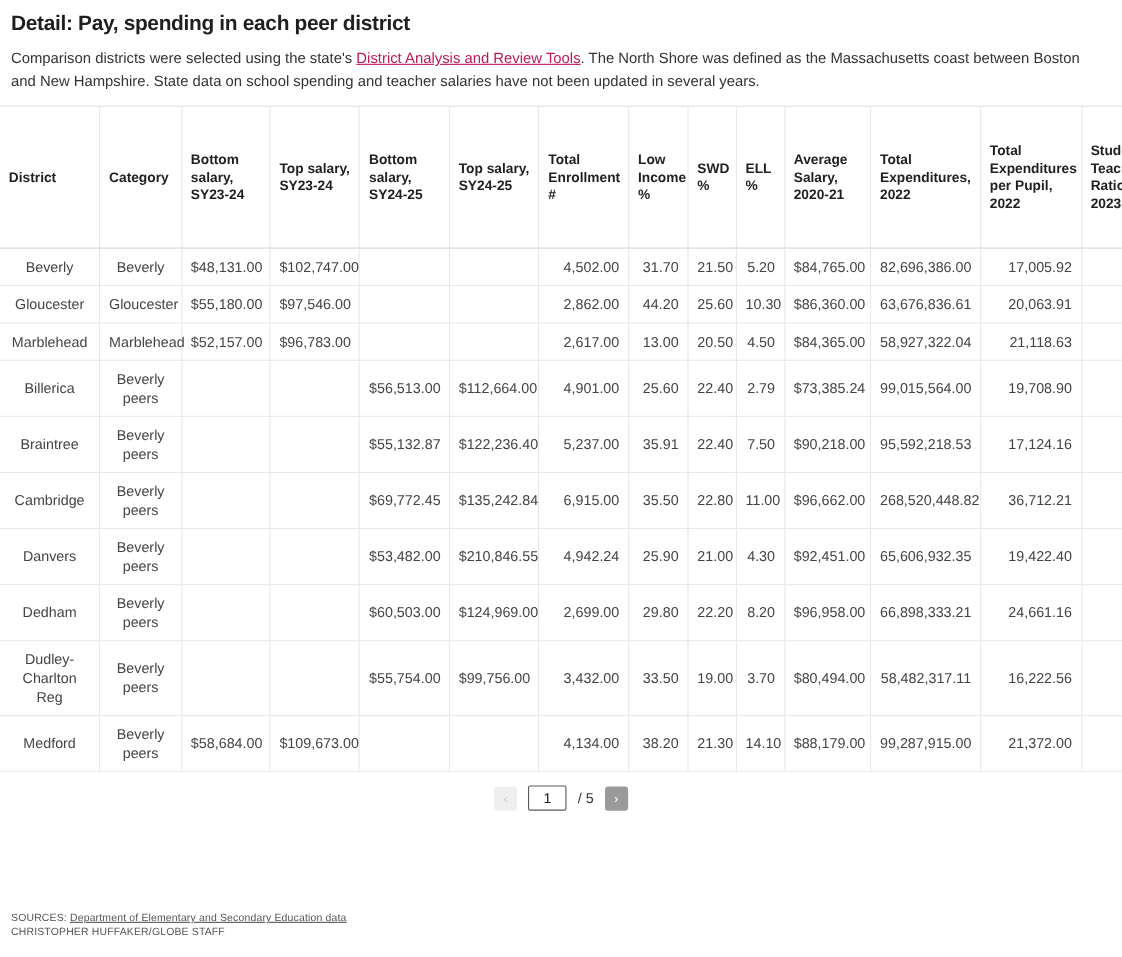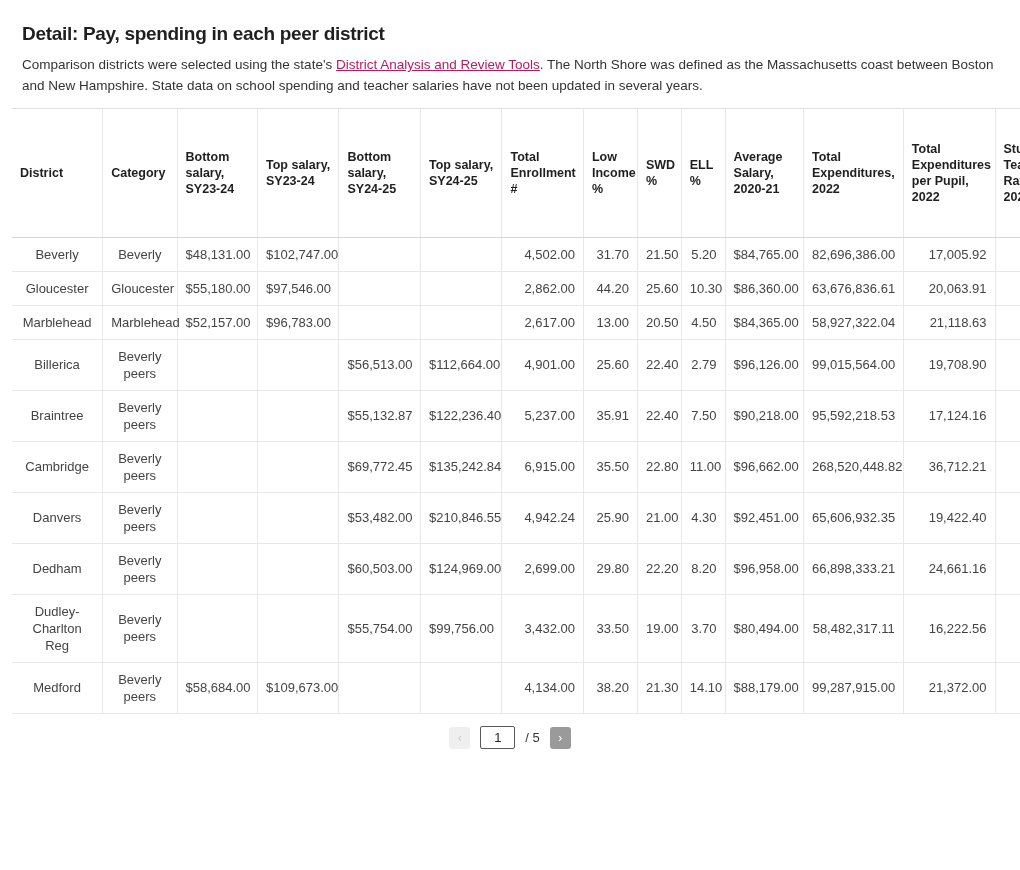--- a/index.html
+++ b/index.html
@@ -13,21 +13,21 @@
     height: 870px;
     font-family: "Liberation Sans", sans-serif;
     color: #333333;
     overflow: hidden;
   }
 
   .page {
     position: relative;
     width: 1020px;
     height: 870px;
-    padding: 12px;
+    padding: 0;
   }
 
   
   .hdr {
     padding: 10px 10px 0 10px;
   }
   .title {
     font-size: 19px;
     font-weight: bold;
     color: #1f1f1f;
@@ -269,21 +269,21 @@
             <td class="txt">Billerica</td>
             <td class="txt">Beverly peers</td>
             <td class="num"></td>
             <td class="num"></td>
             <td class="num">$56,513.00</td>
             <td class="num">$112,664.00</td>
             <td class="num">4,901.00</td>
             <td class="num">25.60</td>
             <td class="num">22.40</td>
             <td class="num">2.79</td>
-            <td class="num">$96,126.00</td>
+            <td class="num">$73,385.24</td>
             <td class="num">99,015,564.00</td>
             <td class="num">19,708.90</td>
             <td class="num">13.</td>
           </tr>
           <tr>
             <td class="txt">Braintree</td>
             <td class="txt">Beverly peers</td>
             <td class="num"></td>
             <td class="num"></td>
             <td class="num">$55,132.87</td>
@@ -381,14 +381,18 @@
     </table>
   </div>
 
   <div class="pager">
     <button class="pg-btn disabled">‹</button>
     <input class="pg-input" type="text" value="1" style="">
     <span class="pg-total">/ 5</span>
     <button class="pg-btn active">›</button>
   </div>
 
+  <div class="footer">
+    <div><span>SOURCES: </span><a href="#">Department of Elementary and Secondary Education data</a></div>
+    <div class="credit">CHRISTOPHER HUFFAKER/GLOBE STAFF</div>
+  </div>
 
 </div>
 
 </body></html>

